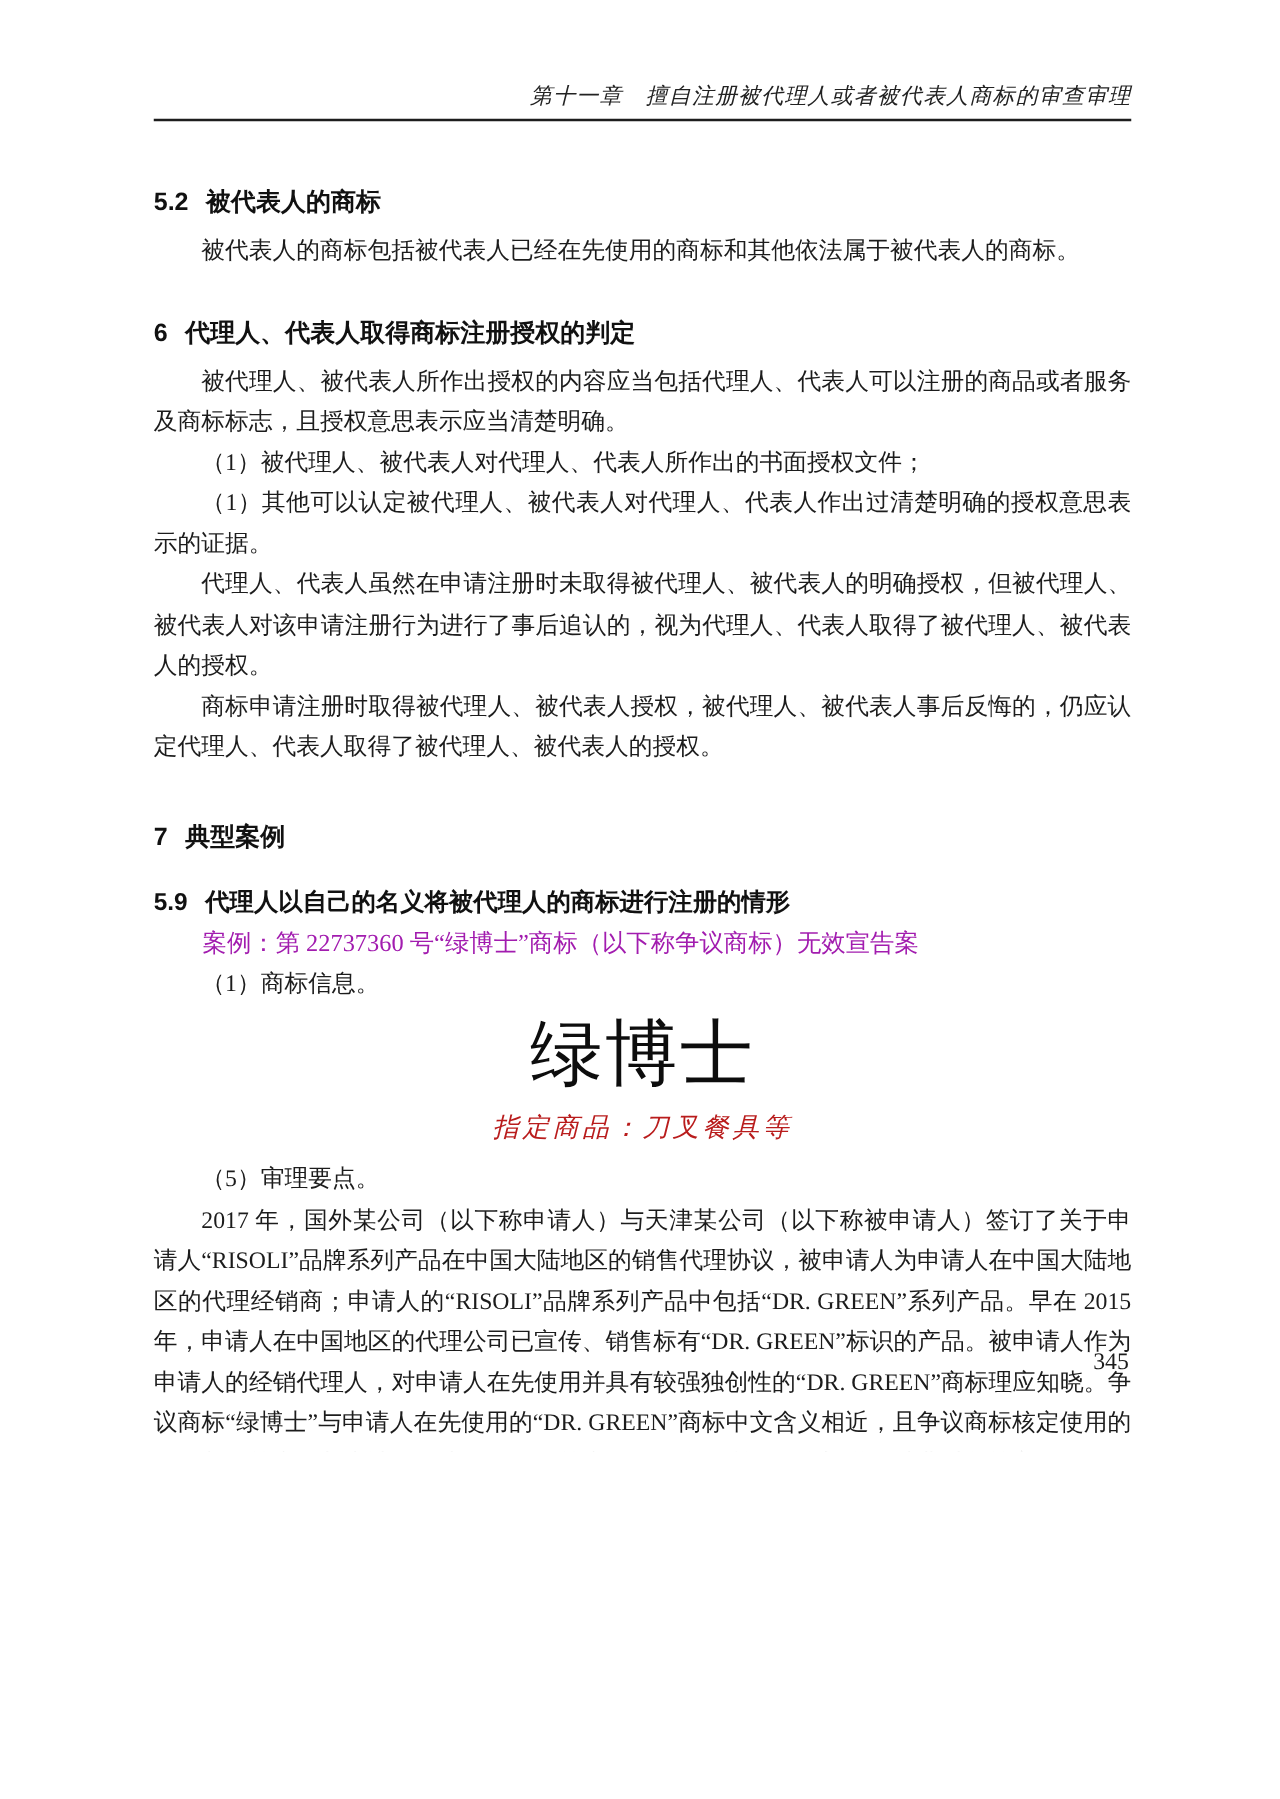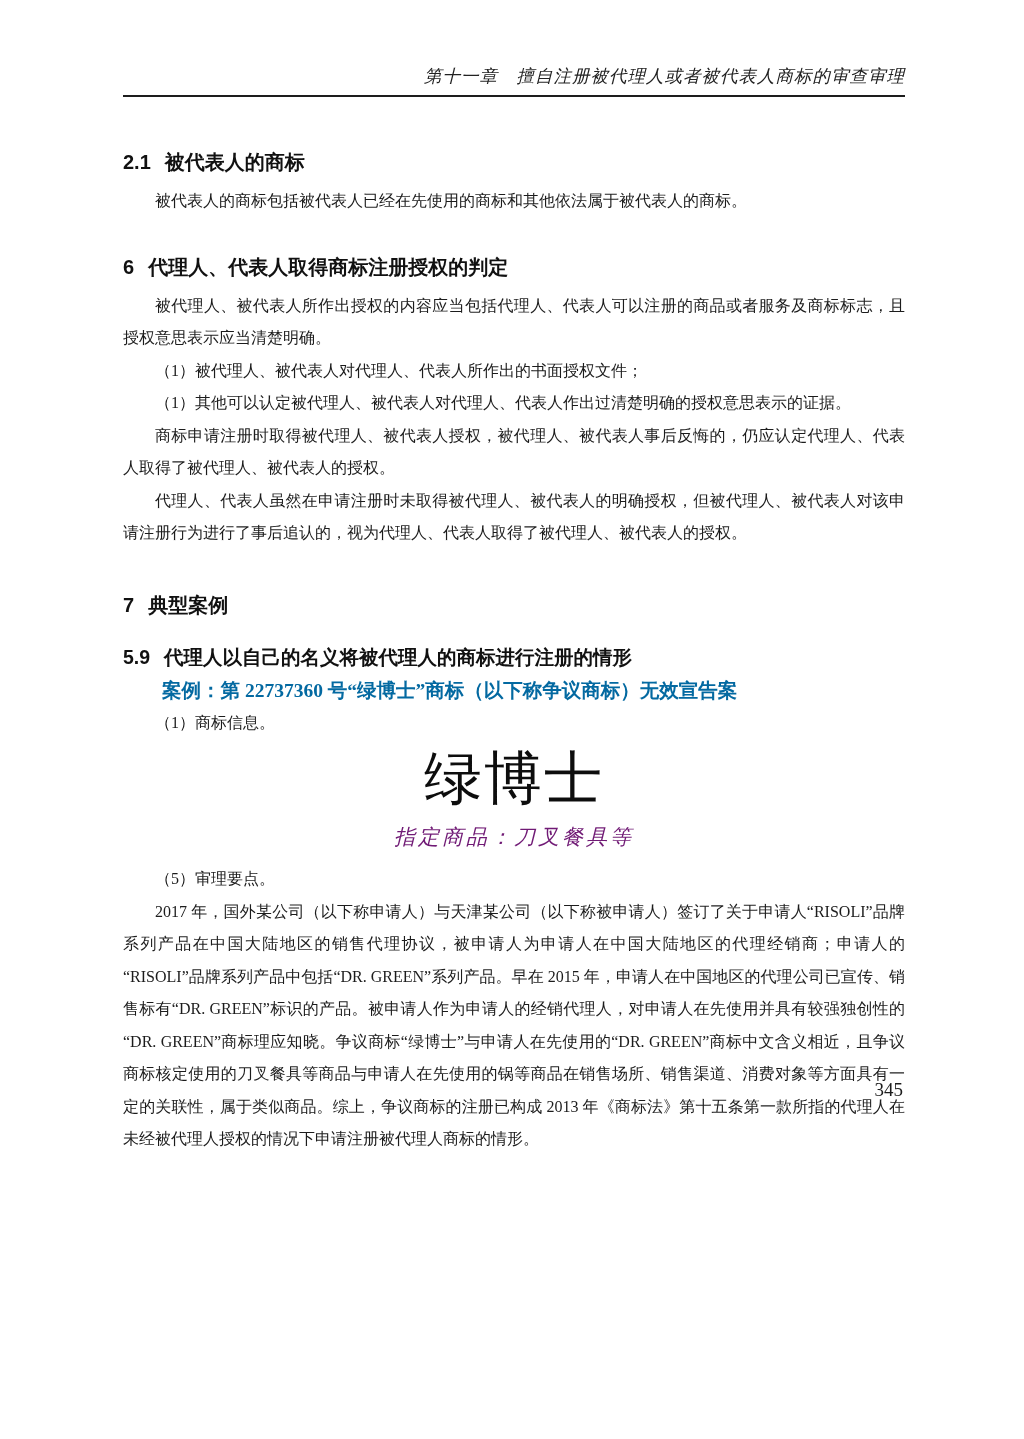--- a/index.html
+++ b/index.html
@@ -50,54 +50,54 @@
     display: inline-block;
     margin-right: 14px;
     letter-spacing: 0;
   }
   .h-52 { margin-top: 52px; }
   .h-6  { margin-top: 36px; }
   .h-7  { margin-top: 42px; }
   .h-71 { margin-top: 26px; font-size: 19.5px; }
   .body-p {
     margin: 0;
-    font-size: 16px;
+    font-size: 19px;
     line-height: 32.5px;
     text-align: justify;
     text-indent: 2em;
     color: #1c1c1c;
   }
   .first-p { margin-top: 10px; }
   .case-title {
     margin: 4px 0 0 0;
     font-size: 19.5px;
     line-height: 33px;
-    font-weight: bold;
+    font-weight: normal;
     text-indent: 2em;
-    color: #0369a1;
+    color: #a21caf;
   }
   .trademark-figure {
     margin: 8px 0 0 0;
     text-align: center;
   }
   .trademark-text {
     font-family: "Liberation Sans", sans-serif;
     font-weight: normal;
     font-size: 58px;
     line-height: 62px;
     letter-spacing: 2px;
     color: #0d0d0d;
   }
   .trademark-caption {
     margin-top: 14px;
     text-align: center;
     font-size: 21px;
     font-style: italic;
     letter-spacing: 3px;
-    color: #701a75;
+    color: #b91c1c;
   }
   .after-figure { margin-top: 12px; }
   .page-number {
     position: absolute;
     right: 121px;
     bottom: 60px;
     font-size: 19px;
     color: #1c1c1c;
     font-family: "Liberation Serif", serif;
     text-align: right;
@@ -106,32 +106,32 @@
 </head>
 <body>
 
 <div class="page">
   <div class="content">
 
     <div class="chapter-header">第十一章　擅自注册被代理人或者被代表人商标的审查审理</div>
     <hr class="header-rule">
 
     <div class="sec-heading h-52">
-      <span class="num">2.1</span><span>被代表人的商标</span>
+      <span class="num">5.2</span><span>被代表人的商标</span>
     </div>
     <p class="body-p first-p">被代表人的商标包括被代表人已经在先使用的商标和其他依法属于被代表人的商标。</p>
 
     <div class="sec-heading h-6">
       <span class="num">6</span><span>代理人、代表人取得商标注册授权的判定</span>
     </div>
     <p class="body-p first-p">被代理人、被代表人所作出授权的内容应当包括代理人、代表人可以注册的商品或者服务及商标标志，且授权意思表示应当清楚明确。</p>
     <p class="body-p">（1）被代理人、被代表人对代理人、代表人所作出的书面授权文件；</p>
     <p class="body-p">（1）其他可以认定被代理人、被代表人对代理人、代表人作出过清楚明确的授权意思表示的证据。</p>
+    <p class="body-p">代理人、代表人虽然在申请注册时未取得被代理人、被代表人的明确授权，但被代理人、被代表人对该申请注册行为进行了事后追认的，视为代理人、代表人取得了被代理人、被代表人的授权。</p>
     <p class="body-p">商标申请注册时取得被代理人、被代表人授权，被代理人、被代表人事后反悔的，仍应认定代理人、代表人取得了被代理人、被代表人的授权。</p>
-    <p class="body-p">代理人、代表人虽然在申请注册时未取得被代理人、被代表人的明确授权，但被代理人、被代表人对该申请注册行为进行了事后追认的，视为代理人、代表人取得了被代理人、被代表人的授权。</p>
 
     <div class="sec-heading h-7">
       <span class="num">7</span><span>典型案例</span>
     </div>
 
     <div class="sec-heading h-71">
       <span class="num">5.9</span><span>代理人以自己的名义将被代理人的商标进行注册的情形</span>
     </div>
     <p class="case-title">案例：第 22737360 号“绿博士”商标（以下称争议商标）无效宣告案</p>
     <p class="body-p">（1）商标信息。</p>

